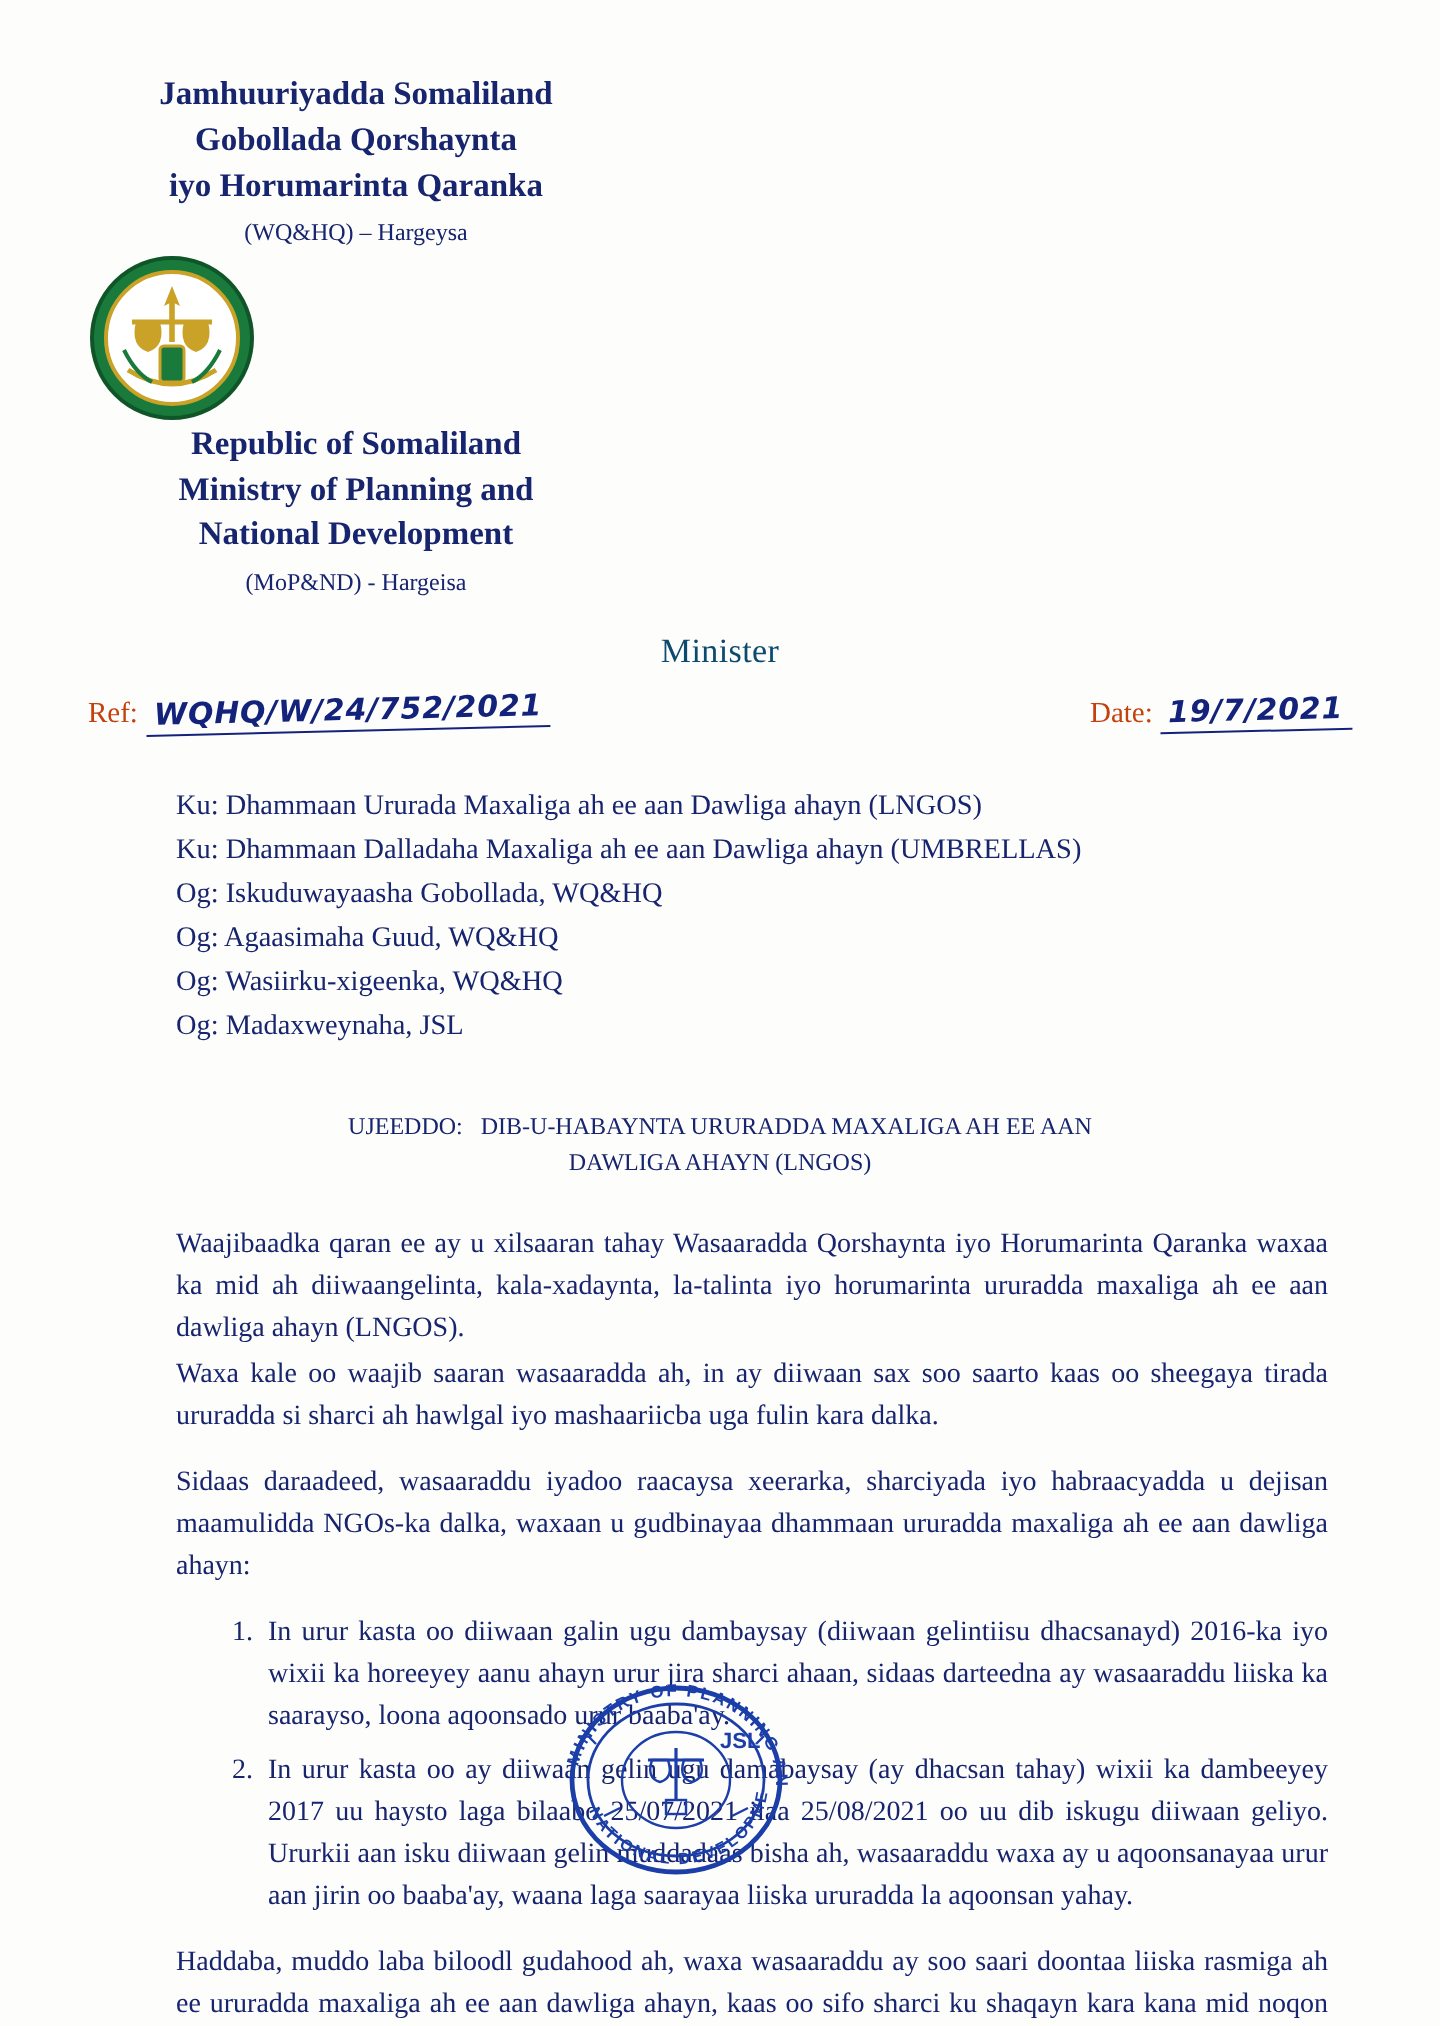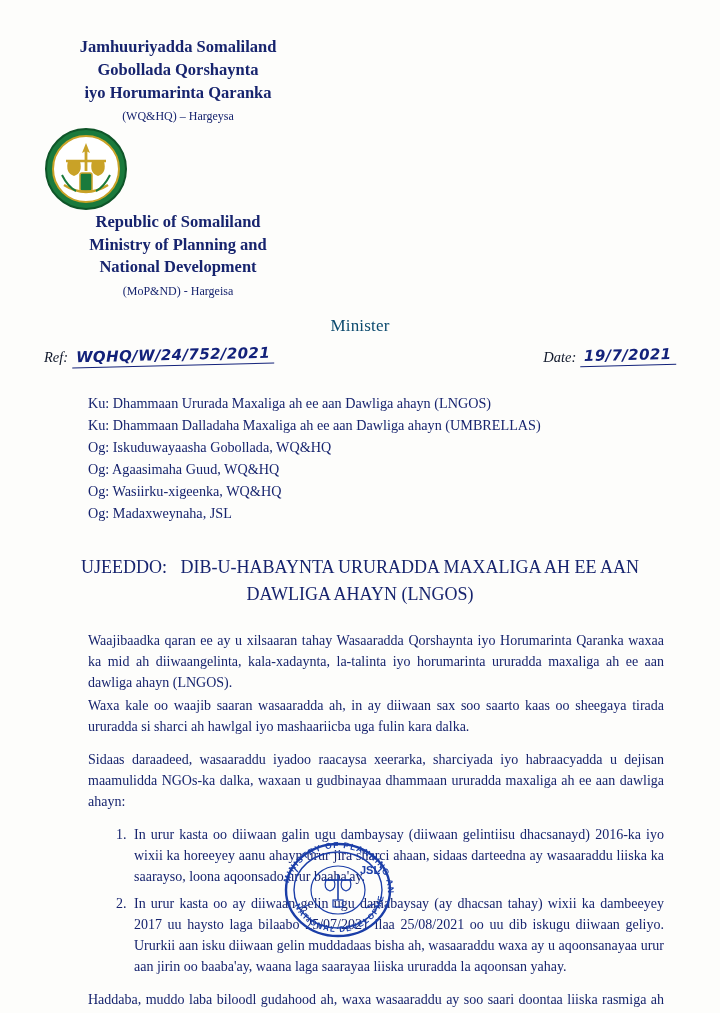--- a/index.html
+++ b/index.html
@@ -81,36 +81,36 @@
     font-style: italic;
     font-weight: bold;
     font-size: 15px;
     color: #13227a;
     border-bottom: 1.6px solid #13227a;
     padding: 0 4px 1px 4px;
     transform: rotate(-1.4deg);
     letter-spacing: 0.4px;
     white-space: nowrap;
   }
-  .lbl { font-size: 14.5px; color: #0f172a; font-style: italic; }
+  .lbl { font-size: 14.5px; color: #c2410c; }
   
   .addressees {
     margin: 26px 0 0 0;
     padding: 0 44px 0 88px;
     font-size: 14.2px;
     line-height: 1.55;
     color: #17246e;
   }
   .addressees div { white-space: nowrap; }
   
   .subject {
     margin-top: 30px;
     padding: 0 70px;
     text-align: center;
-    font-size: 18px;
+    font-size: 12px;
     line-height: 1.5;
     color: #17246e;
   }
   .subject .l1 { display: block; }
   .subject .l2 { display: block; }
   
   .body {
     padding: 0 56px 0 88px;
     margin-top: 22px;
     font-size: 14px;

